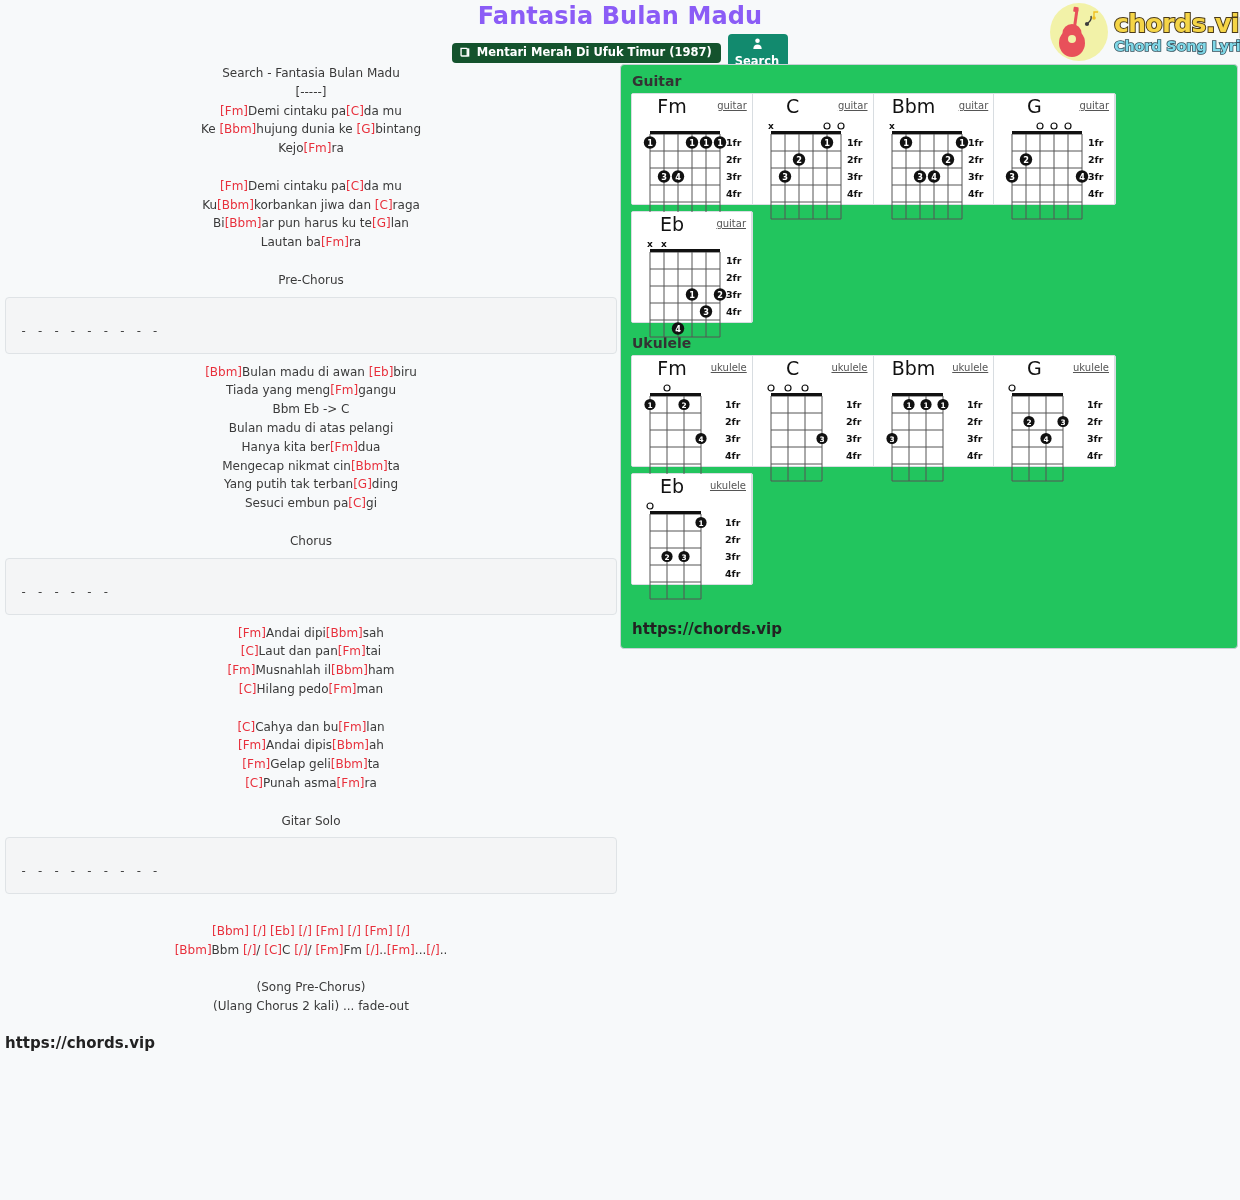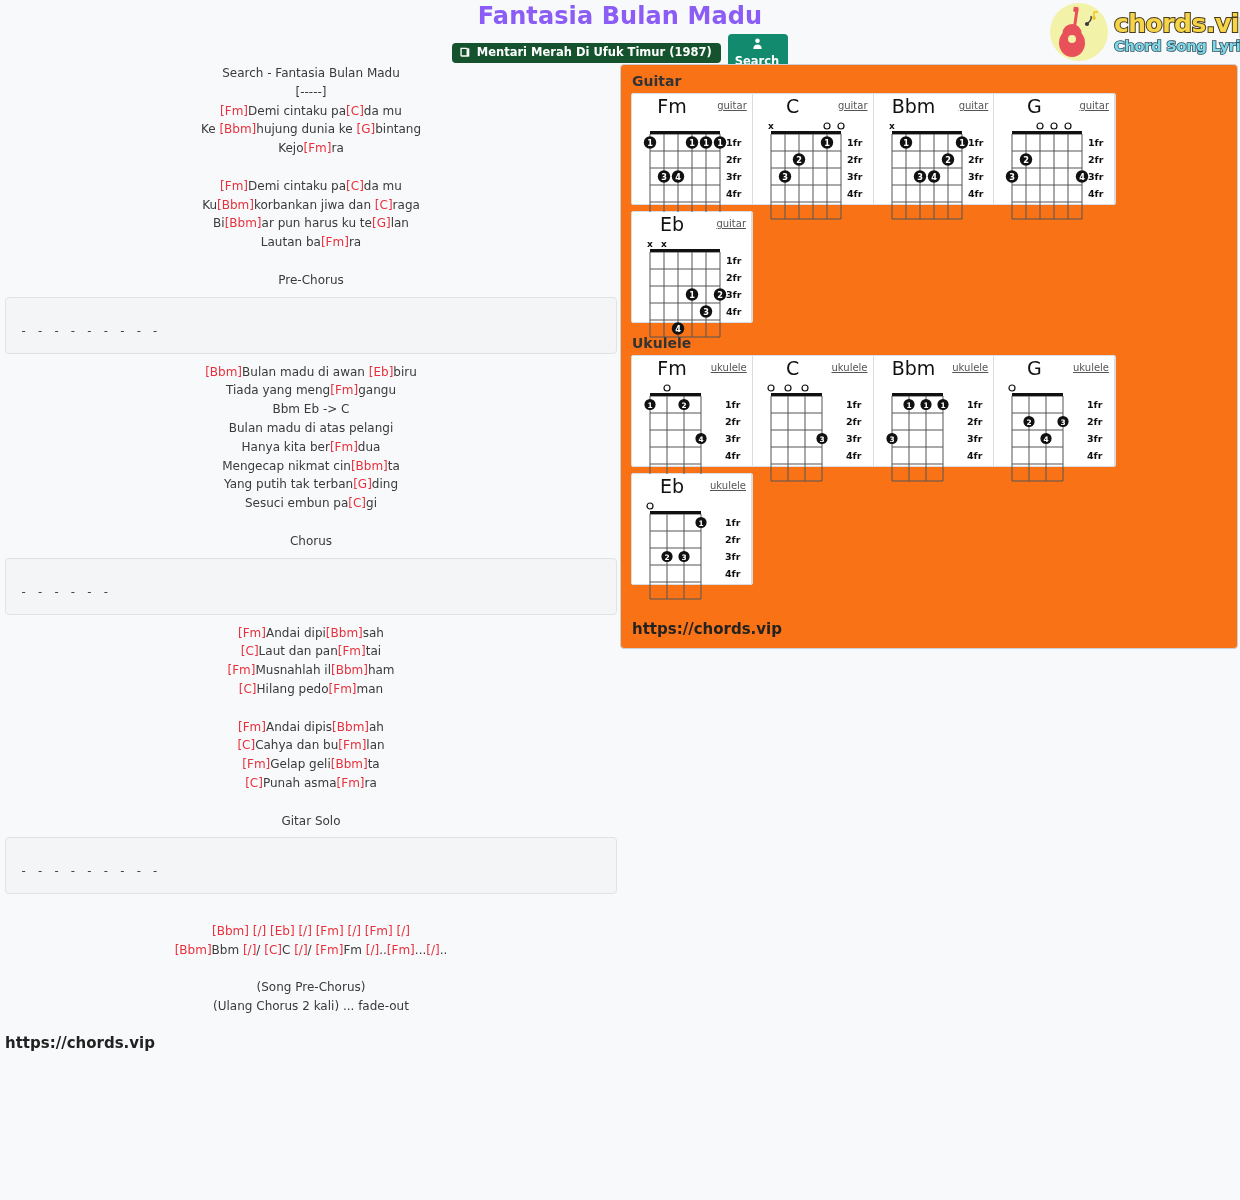--- a/index.html
+++ b/index.html
@@ -78,21 +78,21 @@
     padding:26px 0 0 14px;
     font-family:"DejaVu Sans Mono", monospace;
     font-size:12px; color:#444; letter-spacing:1px;
   }
   .bold-url { font-weight:bold; font-size:15px; color:#222; margin-top:18px; }
 
   
   #chordpanel {
     position:absolute; left:620px; top:0;
     width:618px; height:585px;
-    background:#f97316; border:1px solid #c9d0d6; border-radius:4px;
+    background:#22c55e; border:1px solid #c9d0d6; border-radius:4px;
   }
   .sect-head {
     font-size:14px; font-weight:bold; color:#333;
     margin:8px 0 4px 11px;
   }
   .cardrow { display:flex; margin-left:10px; }
   .card {
     width:121px; height:110px; background:#fff;
     border-right:1px solid #d8dde1;
     position:relative;
@@ -192,22 +192,22 @@
         <div class="line blank"></div>
         <div class="line">Chorus</div>
       </div>
     <div class="tabbox">- - - - - -</div>
     <div id="block3">
         <div class="line"><span class="ch">[Fm]</span>Andai dipi<span class="ch">[Bbm]</span>sah</div>
         <div class="line"><span class="ch">[C]</span>Laut dan pan<span class="ch">[Fm]</span>tai</div>
         <div class="line"><span class="ch">[Fm]</span>Musnahlah il<span class="ch">[Bbm]</span>ham</div>
         <div class="line"><span class="ch">[C]</span>Hilang pedo<span class="ch">[Fm]</span>man</div>
         <div class="line blank"></div>
+        <div class="line"><span class="ch">[C]</span>Cahya dan bu<span class="ch">[Fm]</span>lan</div>
         <div class="line"><span class="ch">[Fm]</span>Andai dipis<span class="ch">[Bbm]</span>ah</div>
-        <div class="line"><span class="ch">[C]</span>Cahya dan bu<span class="ch">[Fm]</span>lan</div>
         <div class="line"><span class="ch">[Fm]</span>Gelap geli<span class="ch">[Bbm]</span>ta</div>
         <div class="line"><span class="ch">[C]</span>Punah asma<span class="ch">[Fm]</span>ra</div>
         <div class="line blank"></div>
         <div class="line">Gitar Solo</div>
       </div>
     <div class="tabbox">- - - - - - - - -</div>
     <div id="block4">
         <div class="line blank"></div>
         <div class="line"><span class="ch">[Bbm]</span> <span class="ch">[/]</span> <span class="ch">[Eb]</span> <span class="ch">[/]</span> <span class="ch">[Fm]</span> <span class="ch">[/]</span> <span class="ch">[Fm]</span> <span class="ch">[/]</span></div>
         <div class="line"><span class="ch">[Bbm]</span>Bbm <span class="ch">[/]</span>/ <span class="ch">[C]</span>C <span class="ch">[/]</span>/ <span class="ch">[Fm]</span>Fm <span class="ch">[/]</span>..<span class="ch">[Fm]</span>...<span class="ch">[/]</span>..</div>

